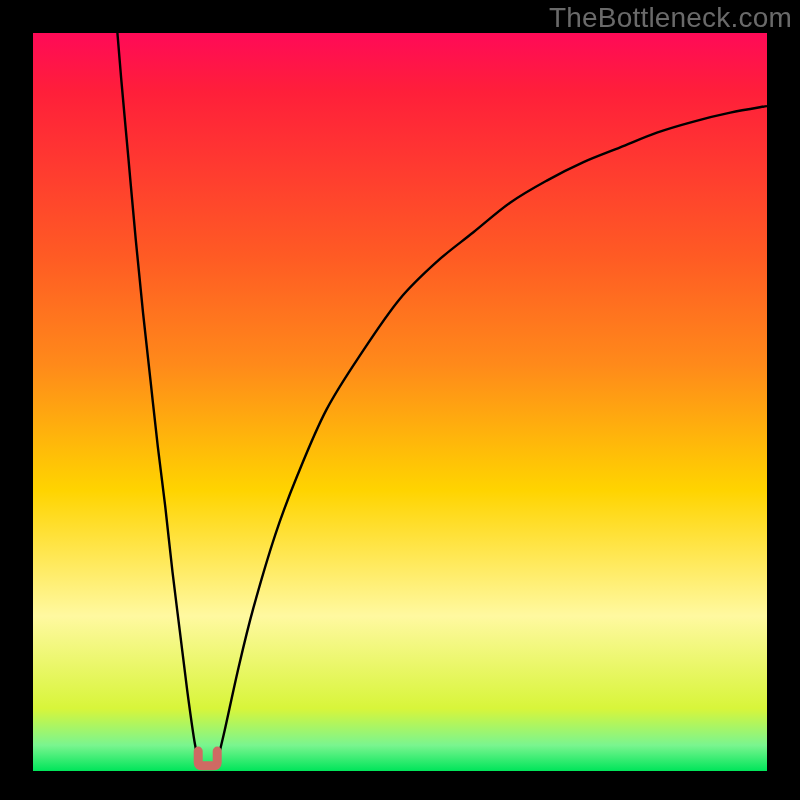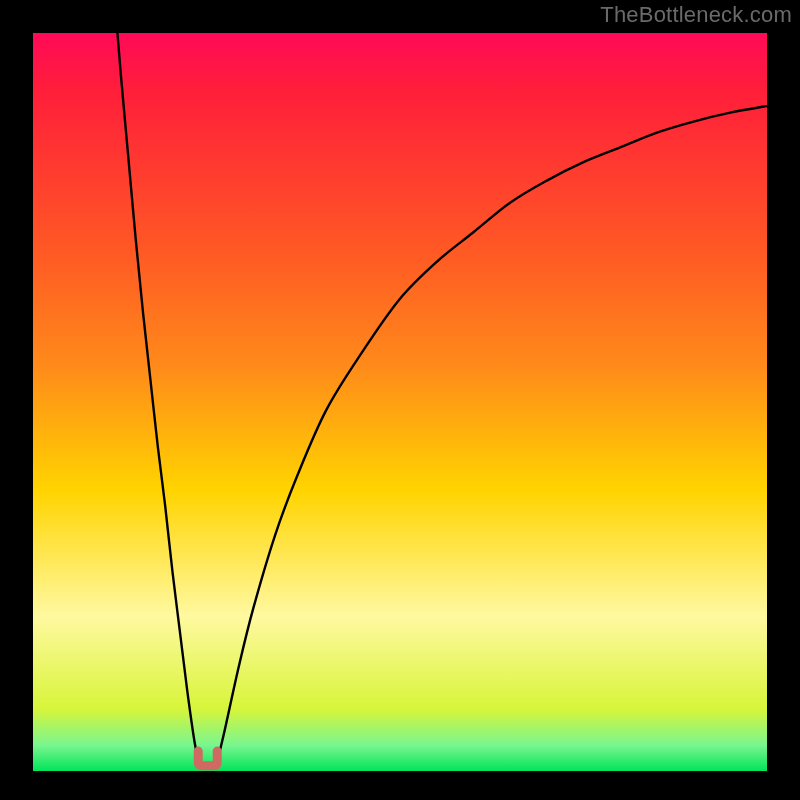--- a/index.html
+++ b/index.html
@@ -15,21 +15,21 @@
     position: relative;
     width: 800px;
     height: 800px;
     background: #000000;
   }
   .watermark {
     position: absolute;
     top: 2px;
     right: 8px;
     color: #6a6a6a;
-    font-size: 22px;
+    font-size: 28px;
     font-weight: 500;
     letter-spacing: 0.2px;
     z-index: 5;
   }
   svg {
     position: absolute;
     top: 0;
     left: 0;
   }
 </style>

